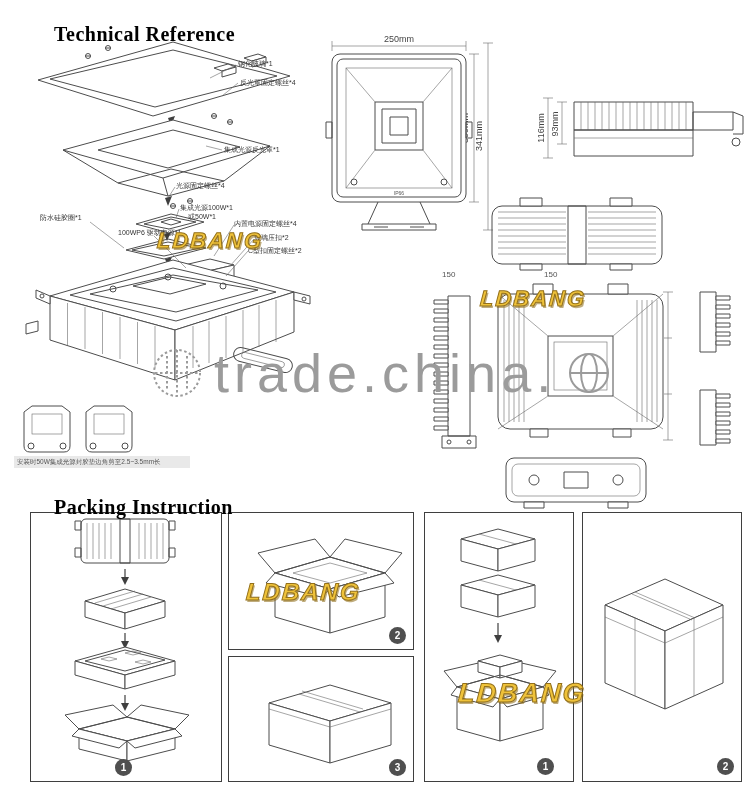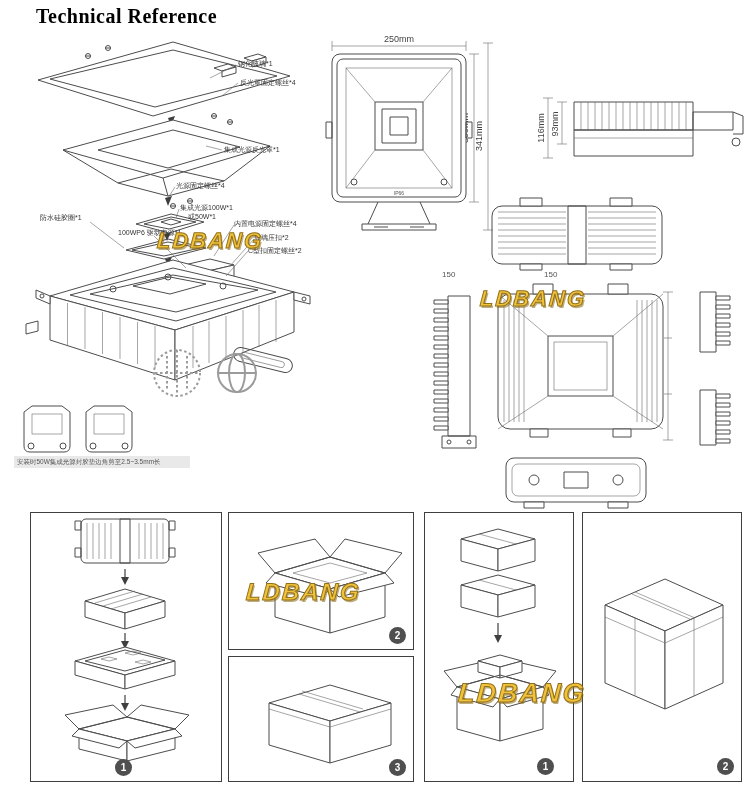--- a/index.html
+++ b/index.html
@@ -1,19 +1,19 @@
 <!DOCTYPE html>
 <html><head>
 <meta charset="utf-8">
 <title>Technical Reference</title>
 <style>
   html,body{margin:0;padding:0;background:#fff;}
   .canvas{position:relative;width:750px;height:800px;background:#fff;overflow:hidden;
           font-family:"Liberation Sans",sans-serif;}
-  .hd{position:absolute;margin:0;font-family:"Liberation Serif",serif;font-weight:bold;
+  .hd{position:absolute;margin:18px;font-family:"Liberation Serif",serif;font-weight:bold;
       font-size:20px;color:#000;letter-spacing:.5px;z-index:3;}
   .lbl{position:absolute;font:7px/1.15 "Liberation Sans",sans-serif;color:#333;
        white-space:nowrap;z-index:3;}
   .num{position:absolute;font:8px "Liberation Sans",sans-serif;color:#555;z-index:3;}
   .footnote{position:absolute;left:14px;top:456px;width:170px;background:#e9e9e9;
             font:6.5px/1.3 "Liberation Sans",sans-serif;color:#555;padding:2px 3px;z-index:3;}
   .panel{position:absolute;border:1px solid #3f3f3f;background:#fff;z-index:1;}
   .badge{position:absolute;width:17px;height:17px;border-radius:50%;background:#4f4f4f;
          color:#fff;font:bold 10px/17px "Liberation Sans",sans-serif;text-align:center;z-index:4;}
   .wm-trade{position:absolute;display:flex;align-items:center;gap:10px;z-index:5;
@@ -374,32 +374,34 @@
   </svg>
 
   <div class="wm-trade" style="left:150px;top:346px">
     <svg style="position:static" width="54" height="54" viewBox="0 0 54 54">
       <circle class="gl" cx="27" cy="27" r="23" stroke-dasharray="2.5 2.5"></circle>
       <line class="gl" x1="17" y1="10" x2="17" y2="44" stroke-dasharray="2.5 2.5"></line>
       <line class="gl" x1="27" y1="4" x2="27" y2="50" stroke-dasharray="2.5 2.5"></line>
       <line class="gl" x1="37" y1="10" x2="37" y2="44" stroke-dasharray="2.5 2.5"></line>
       <line class="gl" x1="5" y1="27" x2="49" y2="27" stroke-dasharray="2.5 2.5"></line>
     </svg>
+    <span>trade.china.</span>
     <svg style="position:static" width="46" height="46" viewBox="0 0 46 46">
       <circle class="gl" cx="23" cy="23" r="19"></circle>
       <ellipse class="gl" cx="23" cy="23" rx="8" ry="19"></ellipse>
       <line class="gl" x1="4" y1="23" x2="42" y2="23"></line>
     </svg>
   </div>
 
   <span class="wm-brand" style="left:157px;top:228px;font-size:22px">LDBANG</span>
   <span class="wm-brand" style="left:480px;top:286px;font-size:22px">LDBANG</span>
   <span class="wm-brand" style="left:246px;top:578px;font-size:24px">LDBANG</span>
   <span class="wm-brand" style="left:458px;top:678px;font-size:27px">LDBANG</span>
 
+  <h1 class="hd" style="left:36px;top:478px">Packing Instruction</h1>
 
   <div class="panel" style="left:30px;top:512px;width:190px;height:268px">
     <svg style="left:0;top:2px" width="188" height="250" viewBox="0 0 188 250">
       <g>
         <rect class="s" x="44" y="6" width="6" height="9"></rect>
           <rect class="s" x="138" y="6" width="6" height="9"></rect>
         <rect class="s" x="44" y="33" width="6" height="9"></rect>
           <rect class="s" x="138" y="33" width="6" height="9"></rect>
         <rect class="o" x="50" y="4" width="88" height="44" rx="5"></rect>
         <g class="t">

